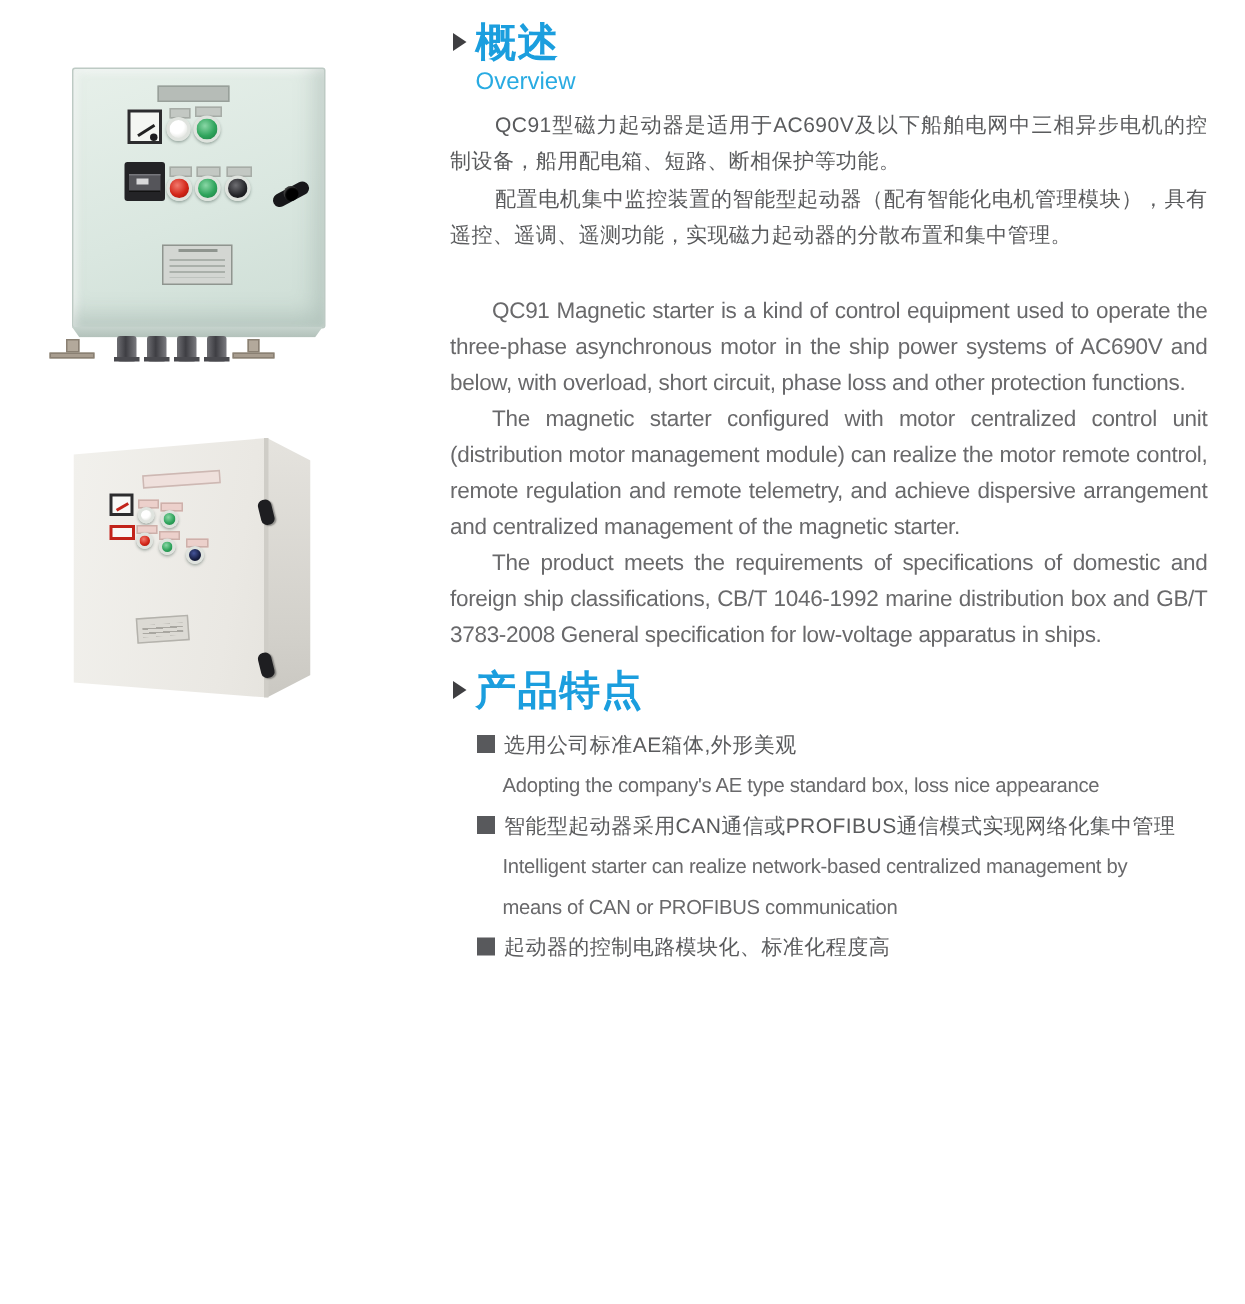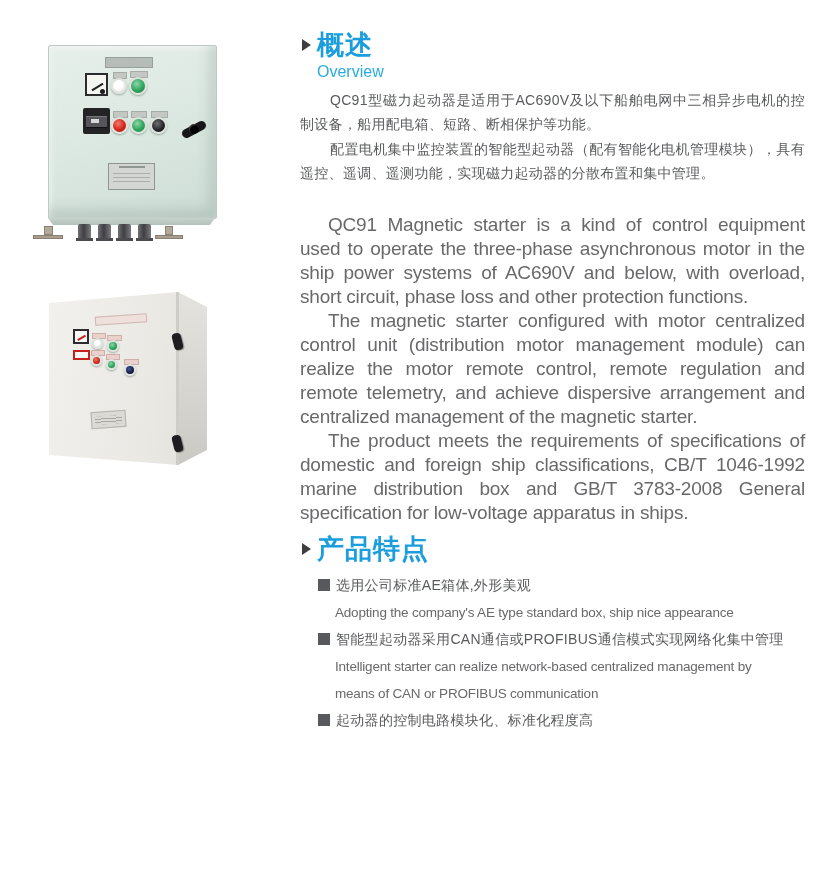--- a/index.html
+++ b/index.html
@@ -5,42 +5,42 @@
   html,body{margin:0;padding:0;}
   body{
     width:830px;height:869px;position:relative;background:#ffffff;
     font-family:"Liberation Sans","DejaVu Sans",sans-serif;
     overflow:hidden;
     color:var(--text-gray,#5a5b5d);
   }
   .abs{position:absolute;}
 
   
-  .right-col{position:absolute;left:300px;top:30px;width:505px;}
+  .right-col{position:absolute;left:300px;top:13px;width:505px;}
   .sec-head{position:relative;padding-left:17px;}
   .sec-arrow{
     position:absolute;left:2px;top:9px;width:0;height:0;
     border-left:9px solid #3f3f42;border-top:6px solid transparent;border-bottom:6px solid transparent;
   }
   .sec-title-cn{
     font-size:27px;font-weight:bold;line-height:30px;letter-spacing:1px;
     color:var(--title-blue,#1b9ede);
   }
   .sec-title-en{
     font-size:16px;line-height:20px;margin-top:2px;
     color:var(--subtitle-blue,#29abe2);
   }
   .cn-block{margin-top:6px;}
   .cn-block p{
     margin:0;font-size:14px;line-height:24.3px;text-align:justify;
     text-indent:30px;color:var(--text-gray,#5a5b5d);letter-spacing:.3px;
   }
   .en-block{margin-top:28px;}
   .en-block p{
-    margin:0;font-size:19px;line-height:24px;text-align:justify;
+    margin:0;font-size:15px;line-height:24px;text-align:justify;
     text-indent:28px;color:#69696b;letter-spacing:-0.2px;
   }
   .features-section{margin-top:9px;}
   .feature-list{margin-top:8px;padding-left:18px;}
   .f-cn{
     font-size:14px;line-height:27px;color:var(--text-gray,#5a5b5d);letter-spacing:.3px;
   }
   .f-bullet{
     display:inline-block;width:12px;height:12px;background:#58595c;
     margin-right:6px;vertical-align:-1px;
@@ -250,21 +250,21 @@
 
   <div class="features-section">
     <div class="sec-head">
       <span class="sec-arrow"></span>
       <div class="sec-title-cn">产品特点</div>
     </div>
     <div class="feature-list">
 
       <div class="feature-item">
         <div class="f-cn"><span class="f-bullet"></span><span>选用公司标准AE箱体,外形美观</span></div>
-        <div class="f-en">Adopting the company's AE type standard box, ship nice appearance</div>
+        <div class="f-en">Adopting the company's AE type standard box, loss nice appearance</div>
       </div>
 
       <div class="feature-item">
         <div class="f-cn"><span class="f-bullet"></span><span>智能型起动器采用CAN通信或PROFIBUS通信模式实现网络化集中管理</span></div>
         <div class="f-en">Intelligent starter can realize network-based centralized management by means of CAN or PROFIBUS communication</div>
       </div>
 
       <div class="feature-item">
         <div class="f-cn"><span class="f-bullet"></span><span>起动器的控制电路模块化、标准化程度高</span></div>
       </div>

